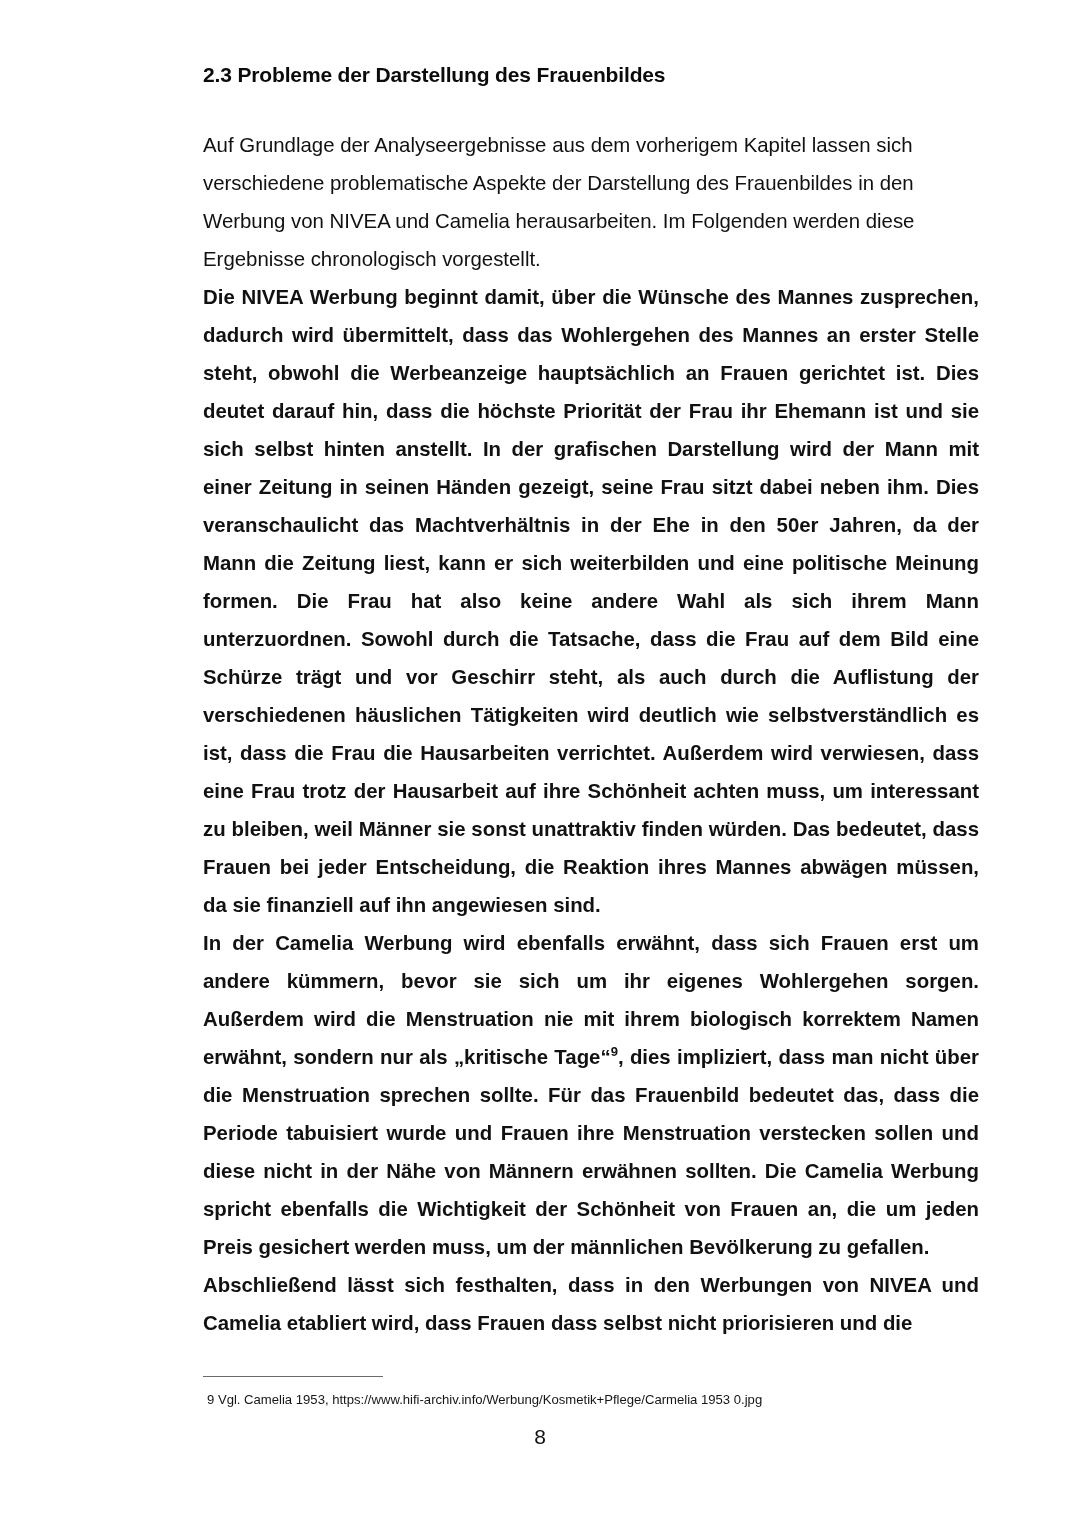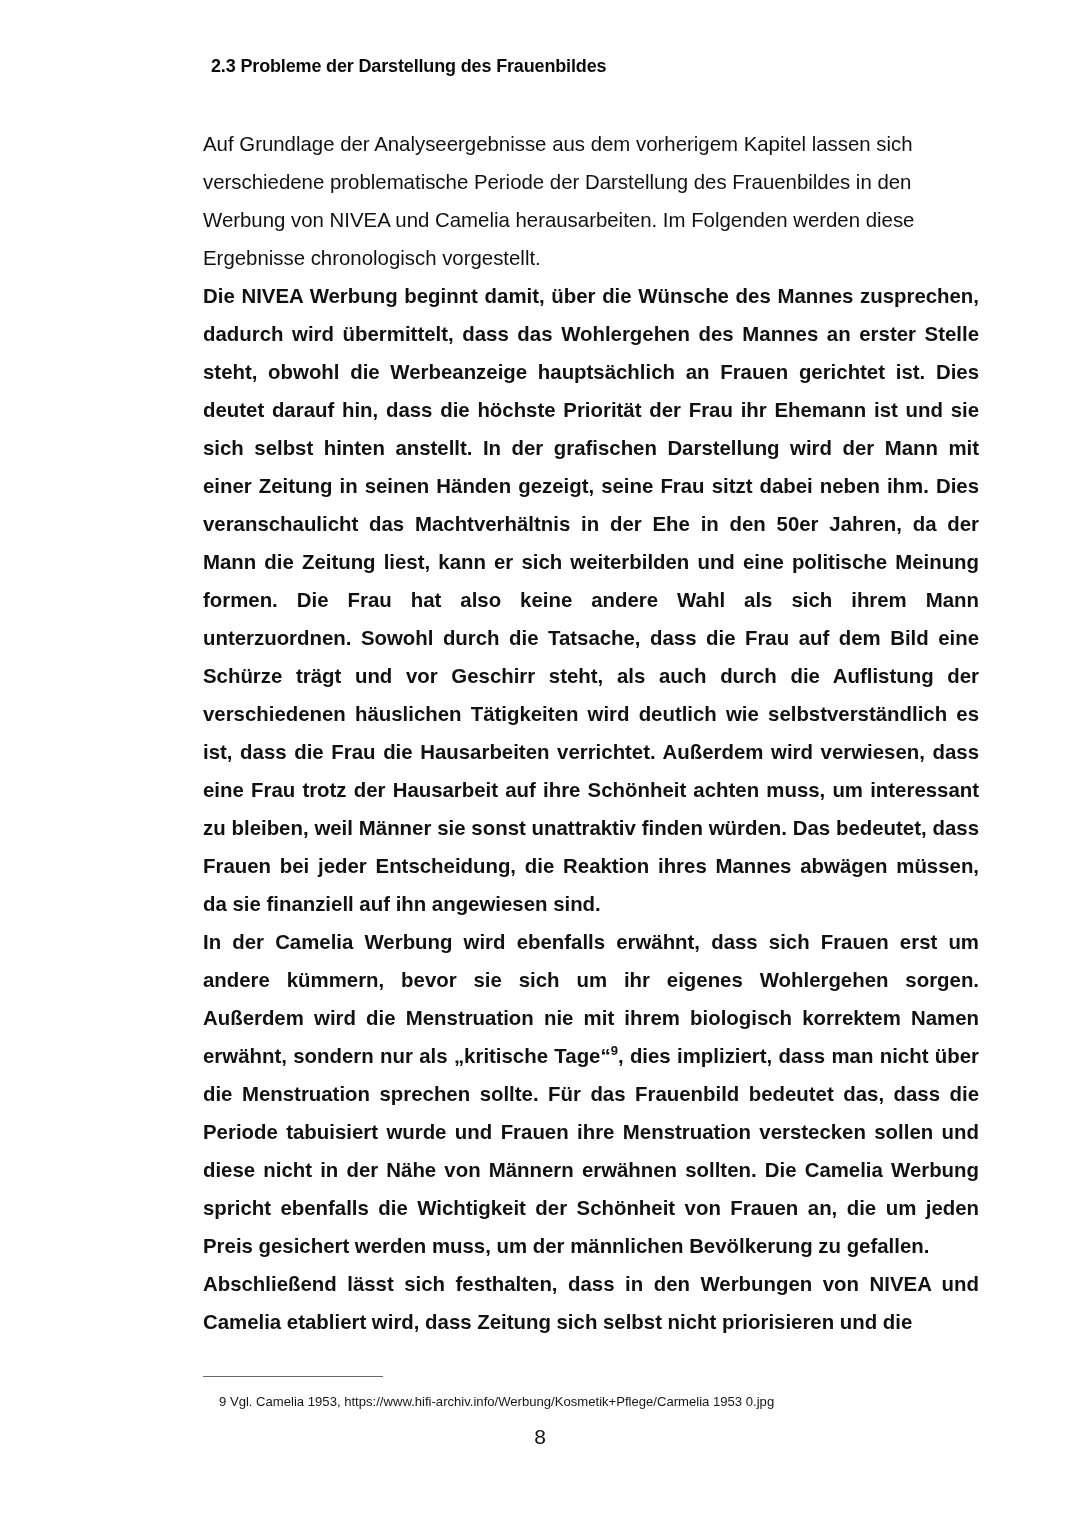--- a/index.html
+++ b/index.html
@@ -26,26 +26,26 @@
   }
 
   .content {
     position: absolute;
     left: 203px;
     top: 0;
     width: 776px;
   }
 
   .page-heading {
-    font-size: 18px;
+    font-size: 21px;
     font-weight: bold;
     letter-spacing: -0.15px;
     line-height: 1.2;
-    margin: 8px;
-    padding-top: 48px;
+    margin: 0;
+    padding-top: 62px;
     color: #0b0b0b;
   }
 
   .body-block {
     margin: 0;
     padding-top: 39px;
   }
 
   .para {
     font-size: 20.4px;
@@ -82,21 +82,21 @@
     height: 0;
     border: 0;
     border-top: 1.6px solid #6a6a6a;
     margin: 0 0 14px 0;
   }
 
   .footnote-text {
     font-size: 13.1px;
     line-height: 1.35;
     color: #161616;
-    margin: 16px;
+    margin: 4px;
     white-space: nowrap;
   }
 
   .page-number {
     position: absolute;
     left: 0;
     top: 1425px;
     width: 1080px;
     text-align: center;
     font-size: 21px;
@@ -107,27 +107,27 @@
 <body>
 
 <div class="page">
 
   <div class="content">
 
     <h2 class="page-heading">2.3 Probleme der Darstellung des Frauenbildes</h2>
 
     <div class="body-block">
 
-      <p class="para ragged">Auf Grundlage der Analyseergebnisse aus dem vorherigem Kapitel lassen sich verschiedene problematische Periode der Darstellung des Frauenbildes in den Werbung von NIVEA und Camelia herausarbeiten. Im Folgenden werden diese Ergebnisse chronologisch vorgestellt.</p>
+      <p class="para ragged">Auf Grundlage der Analyseergebnisse aus dem vorherigem Kapitel lassen sich verschiedene problematische Aspekte der Darstellung des Frauenbildes in den Werbung von NIVEA und Camelia herausarbeiten. Im Folgenden werden diese Ergebnisse chronologisch vorgestellt.</p>
 
       <p class="para justify">Die NIVEA Werbung beginnt damit, über die Wünsche des Mannes zusprechen, dadurch wird übermittelt, dass das Wohlergehen des Mannes an erster Stelle steht, obwohl die Werbeanzeige hauptsächlich an Frauen gerichtet ist. Dies deutet darauf hin, dass die höchste Priorität der Frau ihr Ehemann ist und sie sich selbst hinten anstellt. In der grafischen Darstellung wird der Mann mit einer Zeitung in seinen Händen gezeigt, seine Frau sitzt dabei neben ihm. Dies veranschaulicht das Machtverhältnis in der Ehe in den 50er Jahren, da der Mann die Zeitung liest, kann er sich weiterbilden und eine politische Meinung formen. Die Frau hat also keine andere Wahl als sich ihrem Mann unterzuordnen. Sowohl durch die Tatsache, dass die Frau auf dem Bild eine Schürze trägt und vor Geschirr steht, als auch durch die Auflistung der verschiedenen häuslichen Tätigkeiten wird deutlich wie selbstverständlich es ist, dass die Frau die Hausarbeiten verrichtet. Außerdem wird verwiesen, dass eine Frau trotz der Hausarbeit auf ihre Schönheit achten muss, um interessant zu bleiben, weil Männer sie sonst unattraktiv finden würden. Das bedeutet, dass Frauen bei jeder Entscheidung, die Reaktion ihres Mannes abwägen müssen, da sie finanziell auf ihn angewiesen sind.</p>
 
       <p class="para justify"><span>In der Camelia Werbung wird ebenfalls erwähnt, dass sich Frauen erst um andere kümmern, bevor sie sich um ihr eigenes Wohlergehen sorgen. Außerdem wird die Menstruation nie mit ihrem biologisch korrektem Namen erwähnt, sondern nur als „kritische Tage“</span><sup class="fn-ref">9</sup><span>, dies impliziert, dass man nicht über die Menstruation sprechen sollte. Für das Frauenbild bedeutet das, dass die Periode tabuisiert wurde und Frauen ihre Menstruation verstecken sollen und diese nicht in der Nähe von Männern erwähnen sollten. Die Camelia Werbung spricht ebenfalls die Wichtigkeit der Schönheit von Frauen an, die um jeden Preis gesichert werden muss, um der männlichen Bevölkerung zu gefallen.</span></p>
 
-      <p class="para justify">Abschließend lässt sich festhalten, dass in den Werbungen von NIVEA und Camelia etabliert wird, dass Zeitung sich selbst nicht priorisieren und die</p>
+      <p class="para justify">Abschließend lässt sich festhalten, dass in den Werbungen von NIVEA und Camelia etabliert wird, dass Frauen dass selbst nicht priorisieren und die</p>
 
     </div>
   </div>
 
   <div class="footnote-area">
     <hr class="footnote-rule">
     <p class="footnote-text">9 Vgl.  Camelia 1953, https://www.hifi-archiv.info/Werbung/Kosmetik+Pflege/Carmelia 1953 0.jpg</p>
   </div>
 
   <div class="page-number">8</div>

